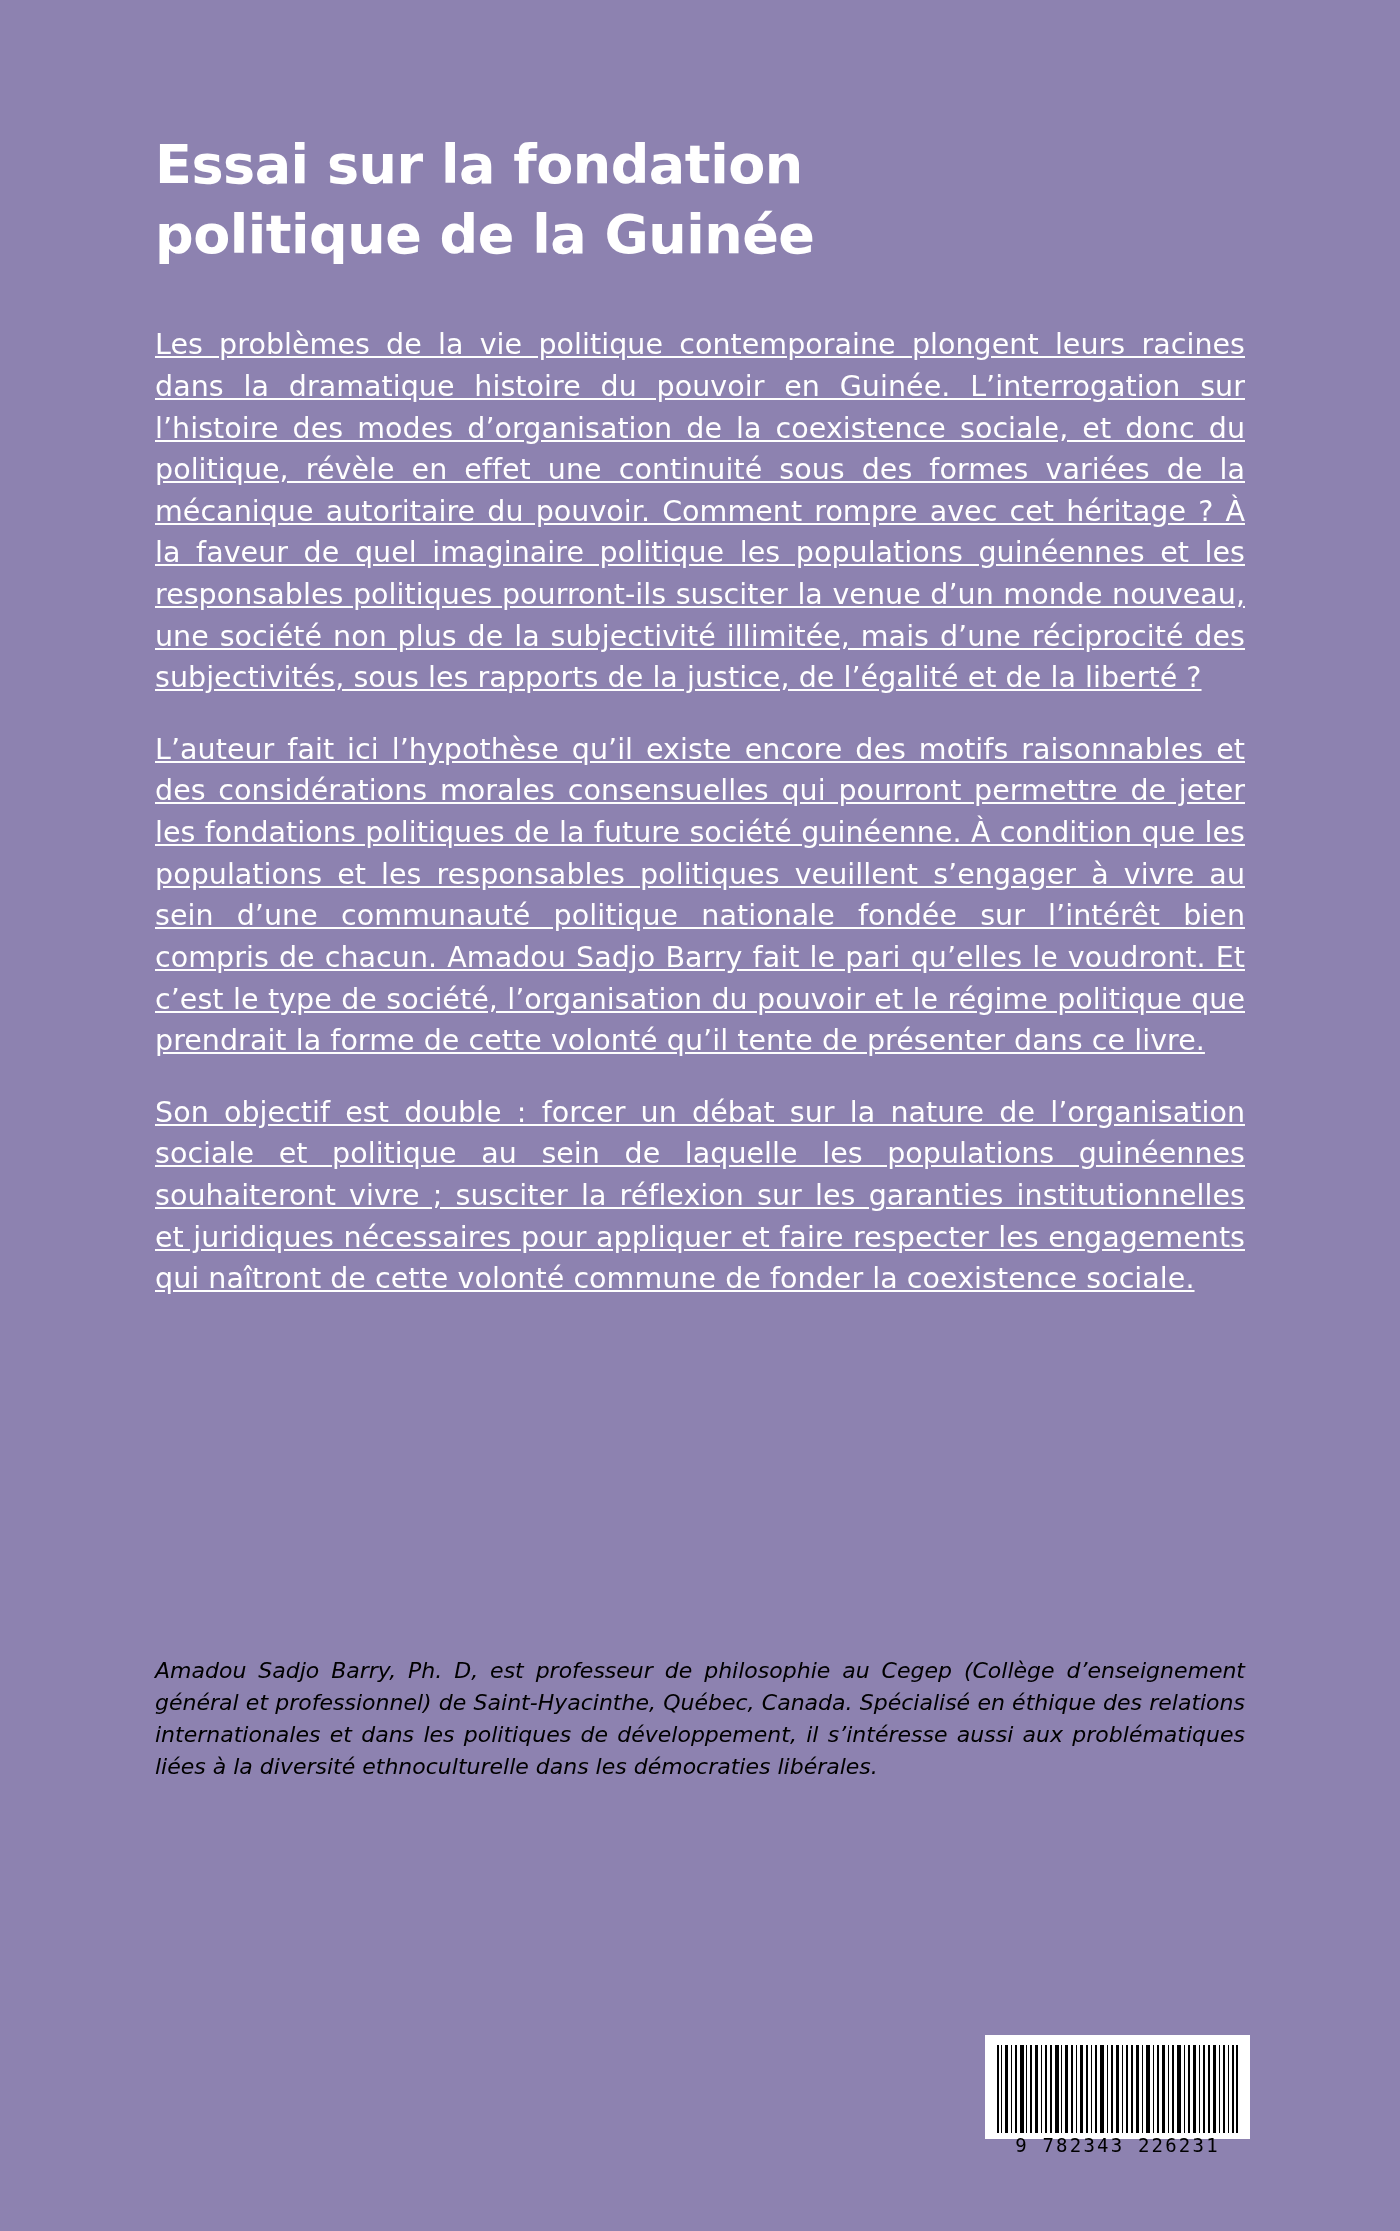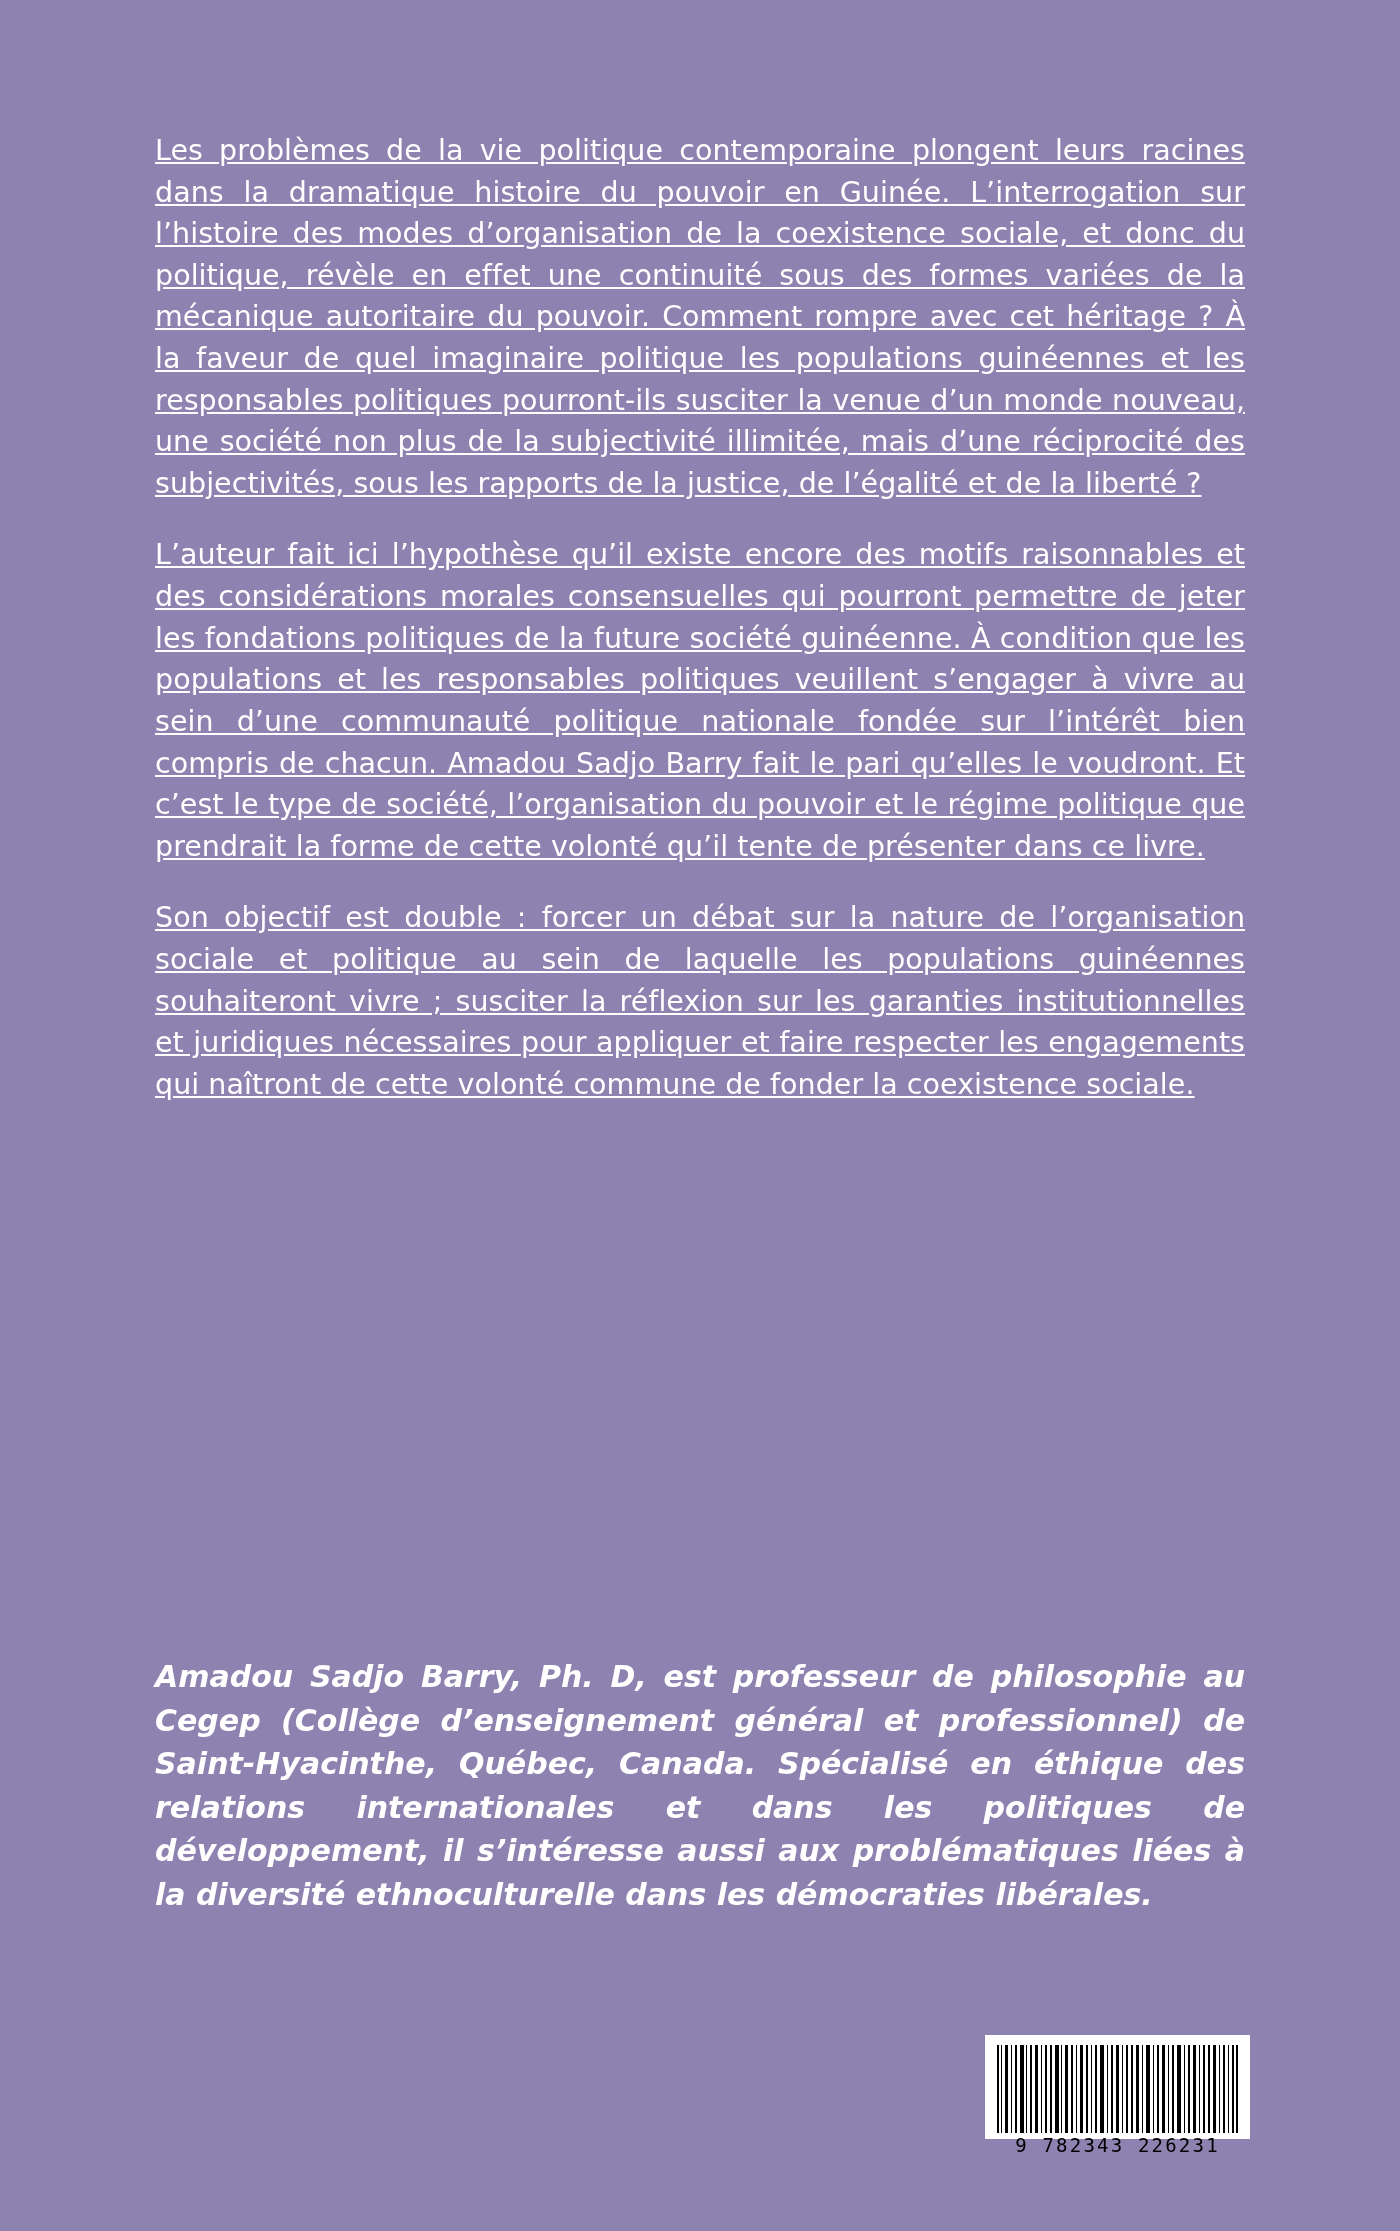--- a/index.html
+++ b/index.html
@@ -48,27 +48,26 @@
   .blurb:last-of-type {
     margin-bottom: 0;
   }
   .bio-wrap {
     position: absolute;
     left: 155px;
     top: 1655px;
     width: 1090px;
   }
   .bio {
-    color: #ffffff;
-    font-size: 30px;
+    color: #000000;
+    font-size: 22px;
     line-height: 1.45;
     font-style: italic;
     text-align: justify;
     margin: 0;
-    font-weight: bold;
   }
   .footer {
     position: absolute;
     left: 0;
     right: 0;
     bottom: 0;
     height: 260px;
   }
   .footer-left {
     position: absolute;
@@ -111,20 +110,21 @@
     margin-top: 1px;
     white-space: nowrap;
   }
 </style>
 </head>
 <body>
 
 <div class="cover">
 
   <div class="content">
+    <h1 class="book-title">Essai sur la fondation politique de la Guinée</h1>
 
     <p class="blurb">Les problèmes de la vie politique contemporaine plongent leurs racines dans la dramatique histoire du pouvoir en Guinée. L’interrogation sur l’histoire des modes d’organisation de la coexistence sociale, et donc du politique, révèle en effet une continuité sous des formes variées de la mécanique autoritaire du pouvoir. Comment rompre avec cet héritage ? À la faveur de quel imaginaire politique les populations guinéennes et les responsables politiques pourront-ils susciter la venue d’un monde nouveau, une société non plus de la subjectivité illimitée, mais d’une réciprocité des subjectivités, sous les rapports de la justice, de l’égalité et de la liberté ?</p>
     <p class="blurb">L’auteur fait ici l’hypothèse qu’il existe encore des motifs raisonnables et des considérations morales consensuelles qui pourront permettre de jeter les fondations politiques de la future société guinéenne. À condition que les populations et les responsables politiques veuillent s’engager à vivre au sein d’une communauté politique nationale fondée sur l’intérêt bien compris de chacun. Amadou Sadjo Barry fait le pari qu’elles le voudront. Et c’est le type de société, l’organisation du pouvoir et le régime politique que prendrait la forme de cette volonté qu’il tente de présenter dans ce livre.</p>
     <p class="blurb">Son objectif est double : forcer un débat sur la nature de l’organisation sociale et politique au sein de laquelle les populations guinéennes souhaiteront vivre ; susciter la réflexion sur les garanties institutionnelles et juridiques nécessaires pour appliquer et faire respecter les engagements qui naîtront de cette volonté commune de fonder la coexistence sociale.</p>
   </div>
 
   <div class="bio-wrap">
     <p class="bio">Amadou Sadjo Barry, Ph. D, est professeur de philosophie au Cegep (Collège d’enseignement général et professionnel) de Saint-Hyacinthe, Québec, Canada. Spécialisé en éthique des relations internationales et dans les politiques de développement, il s’intéresse aussi aux problématiques liées à la diversité ethnoculturelle dans les démocraties libérales.</p>
   </div>
 

